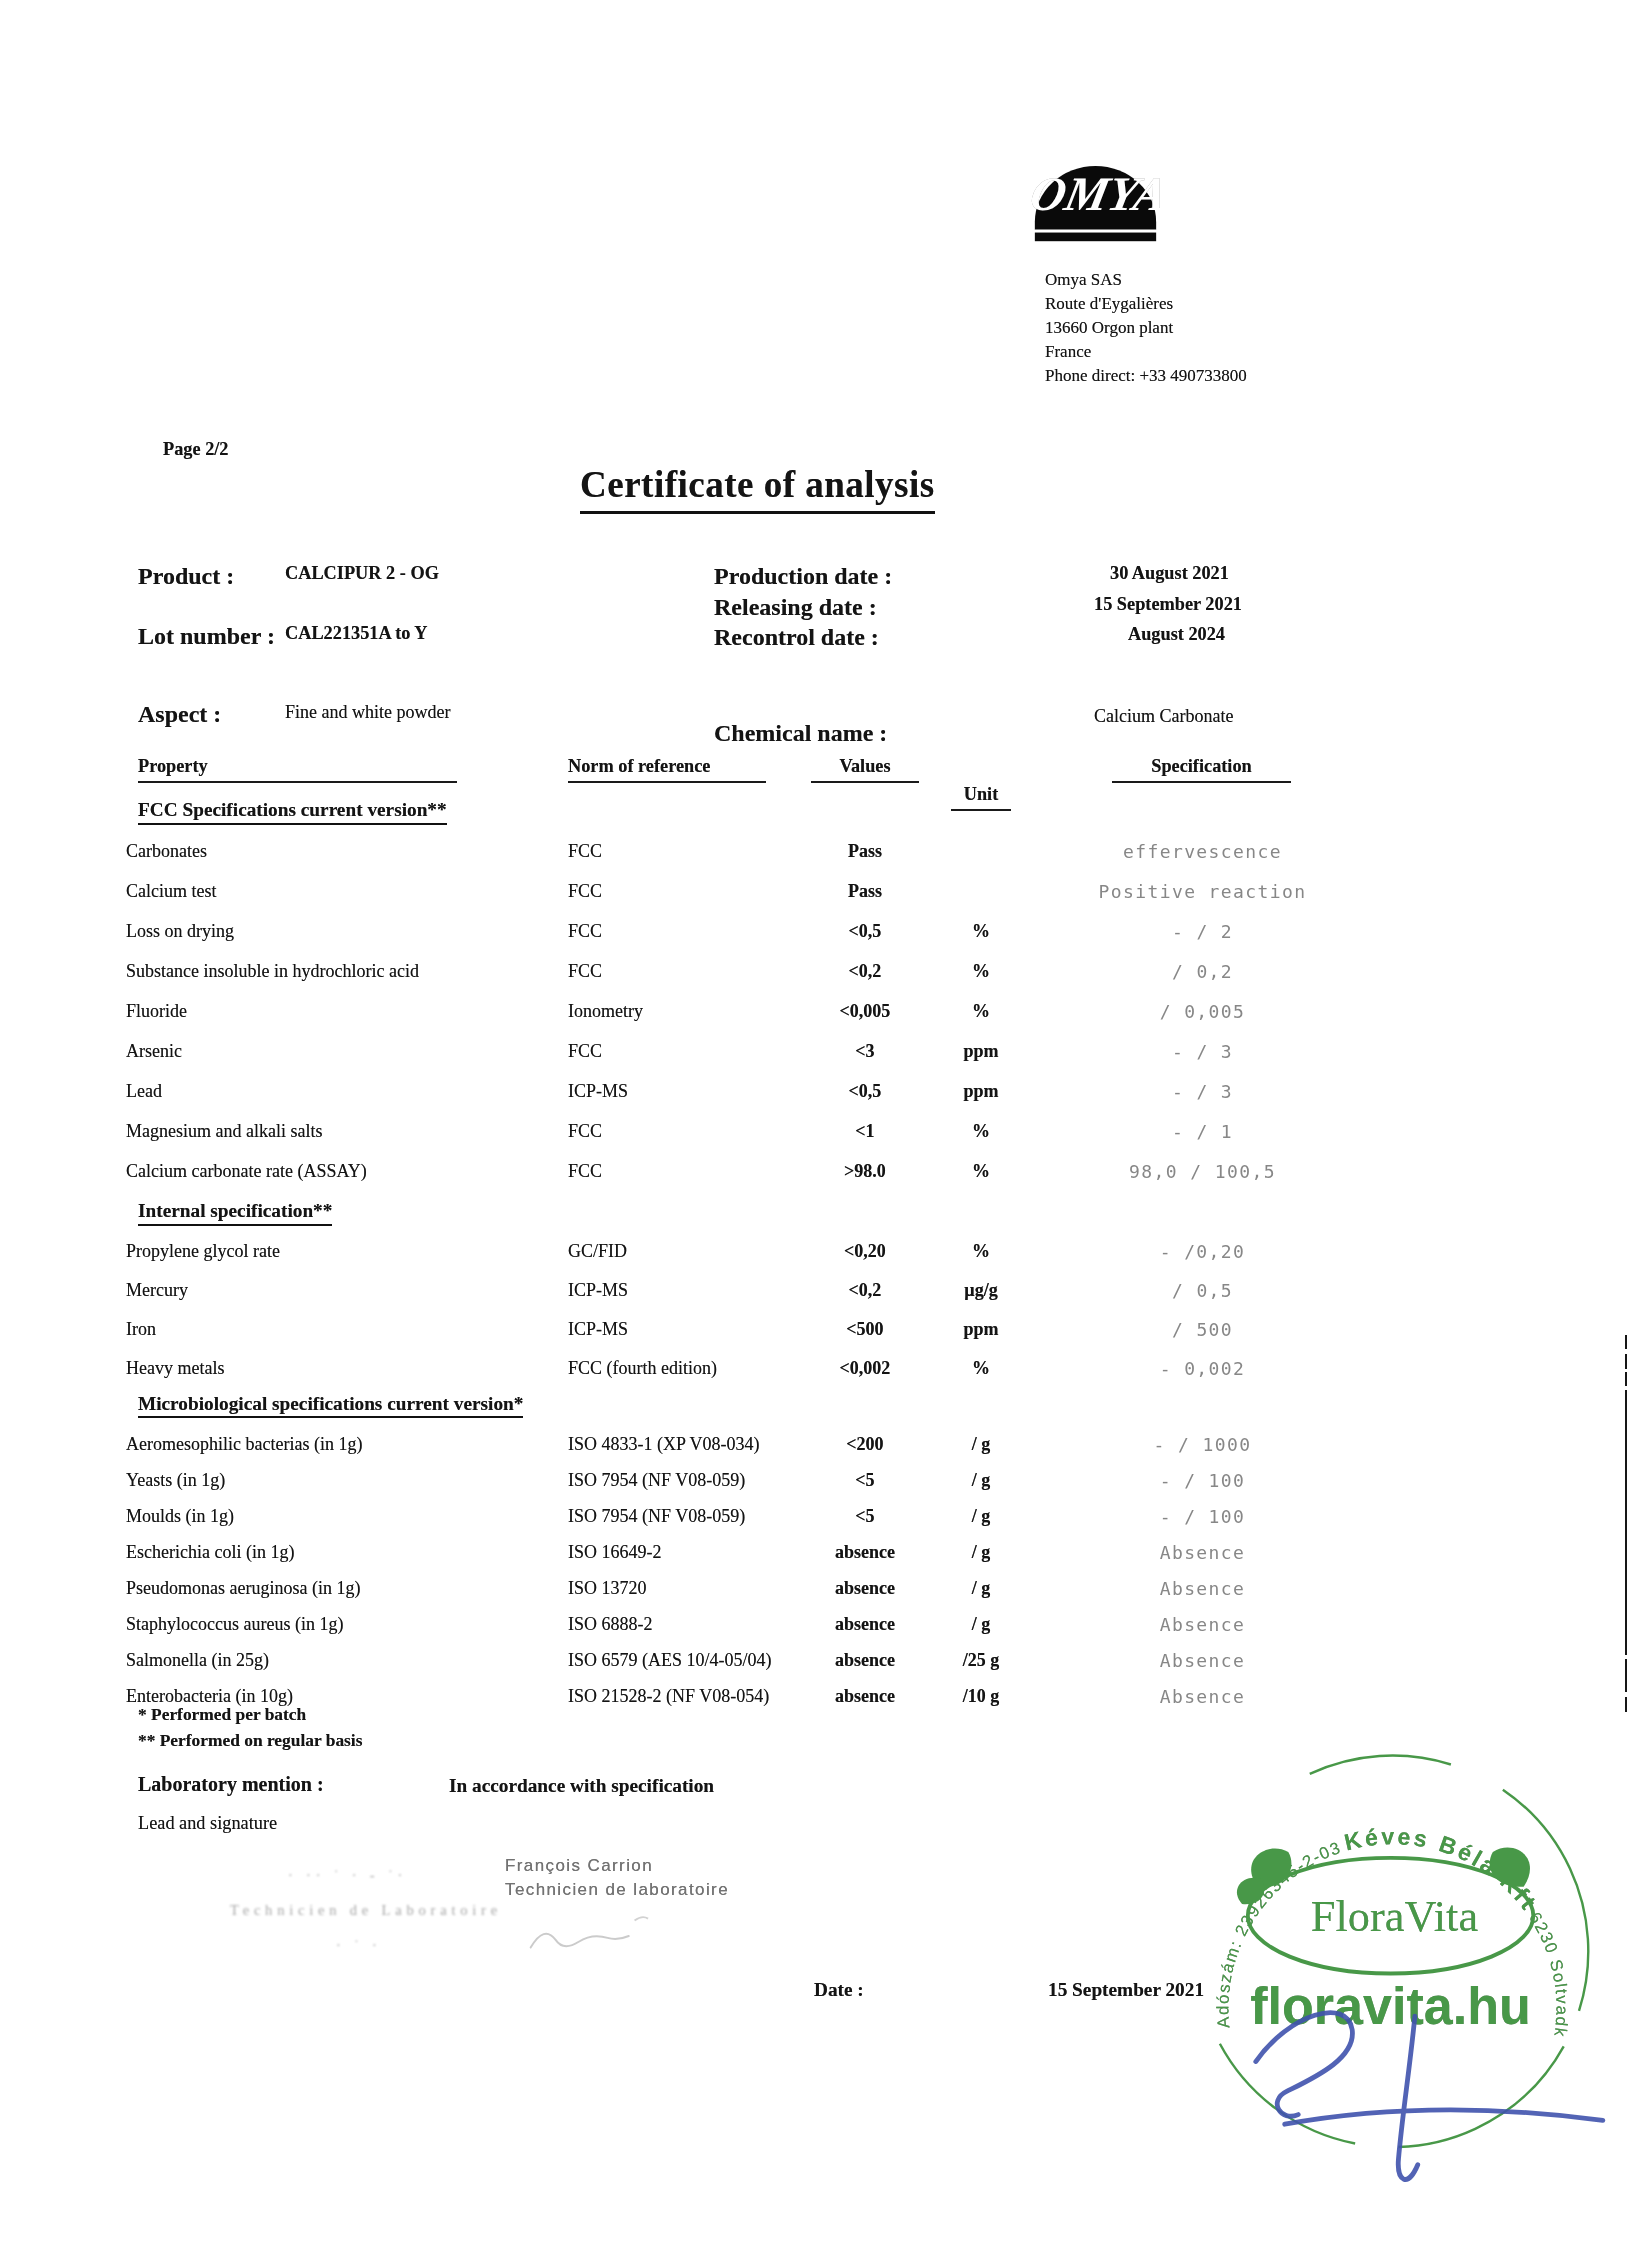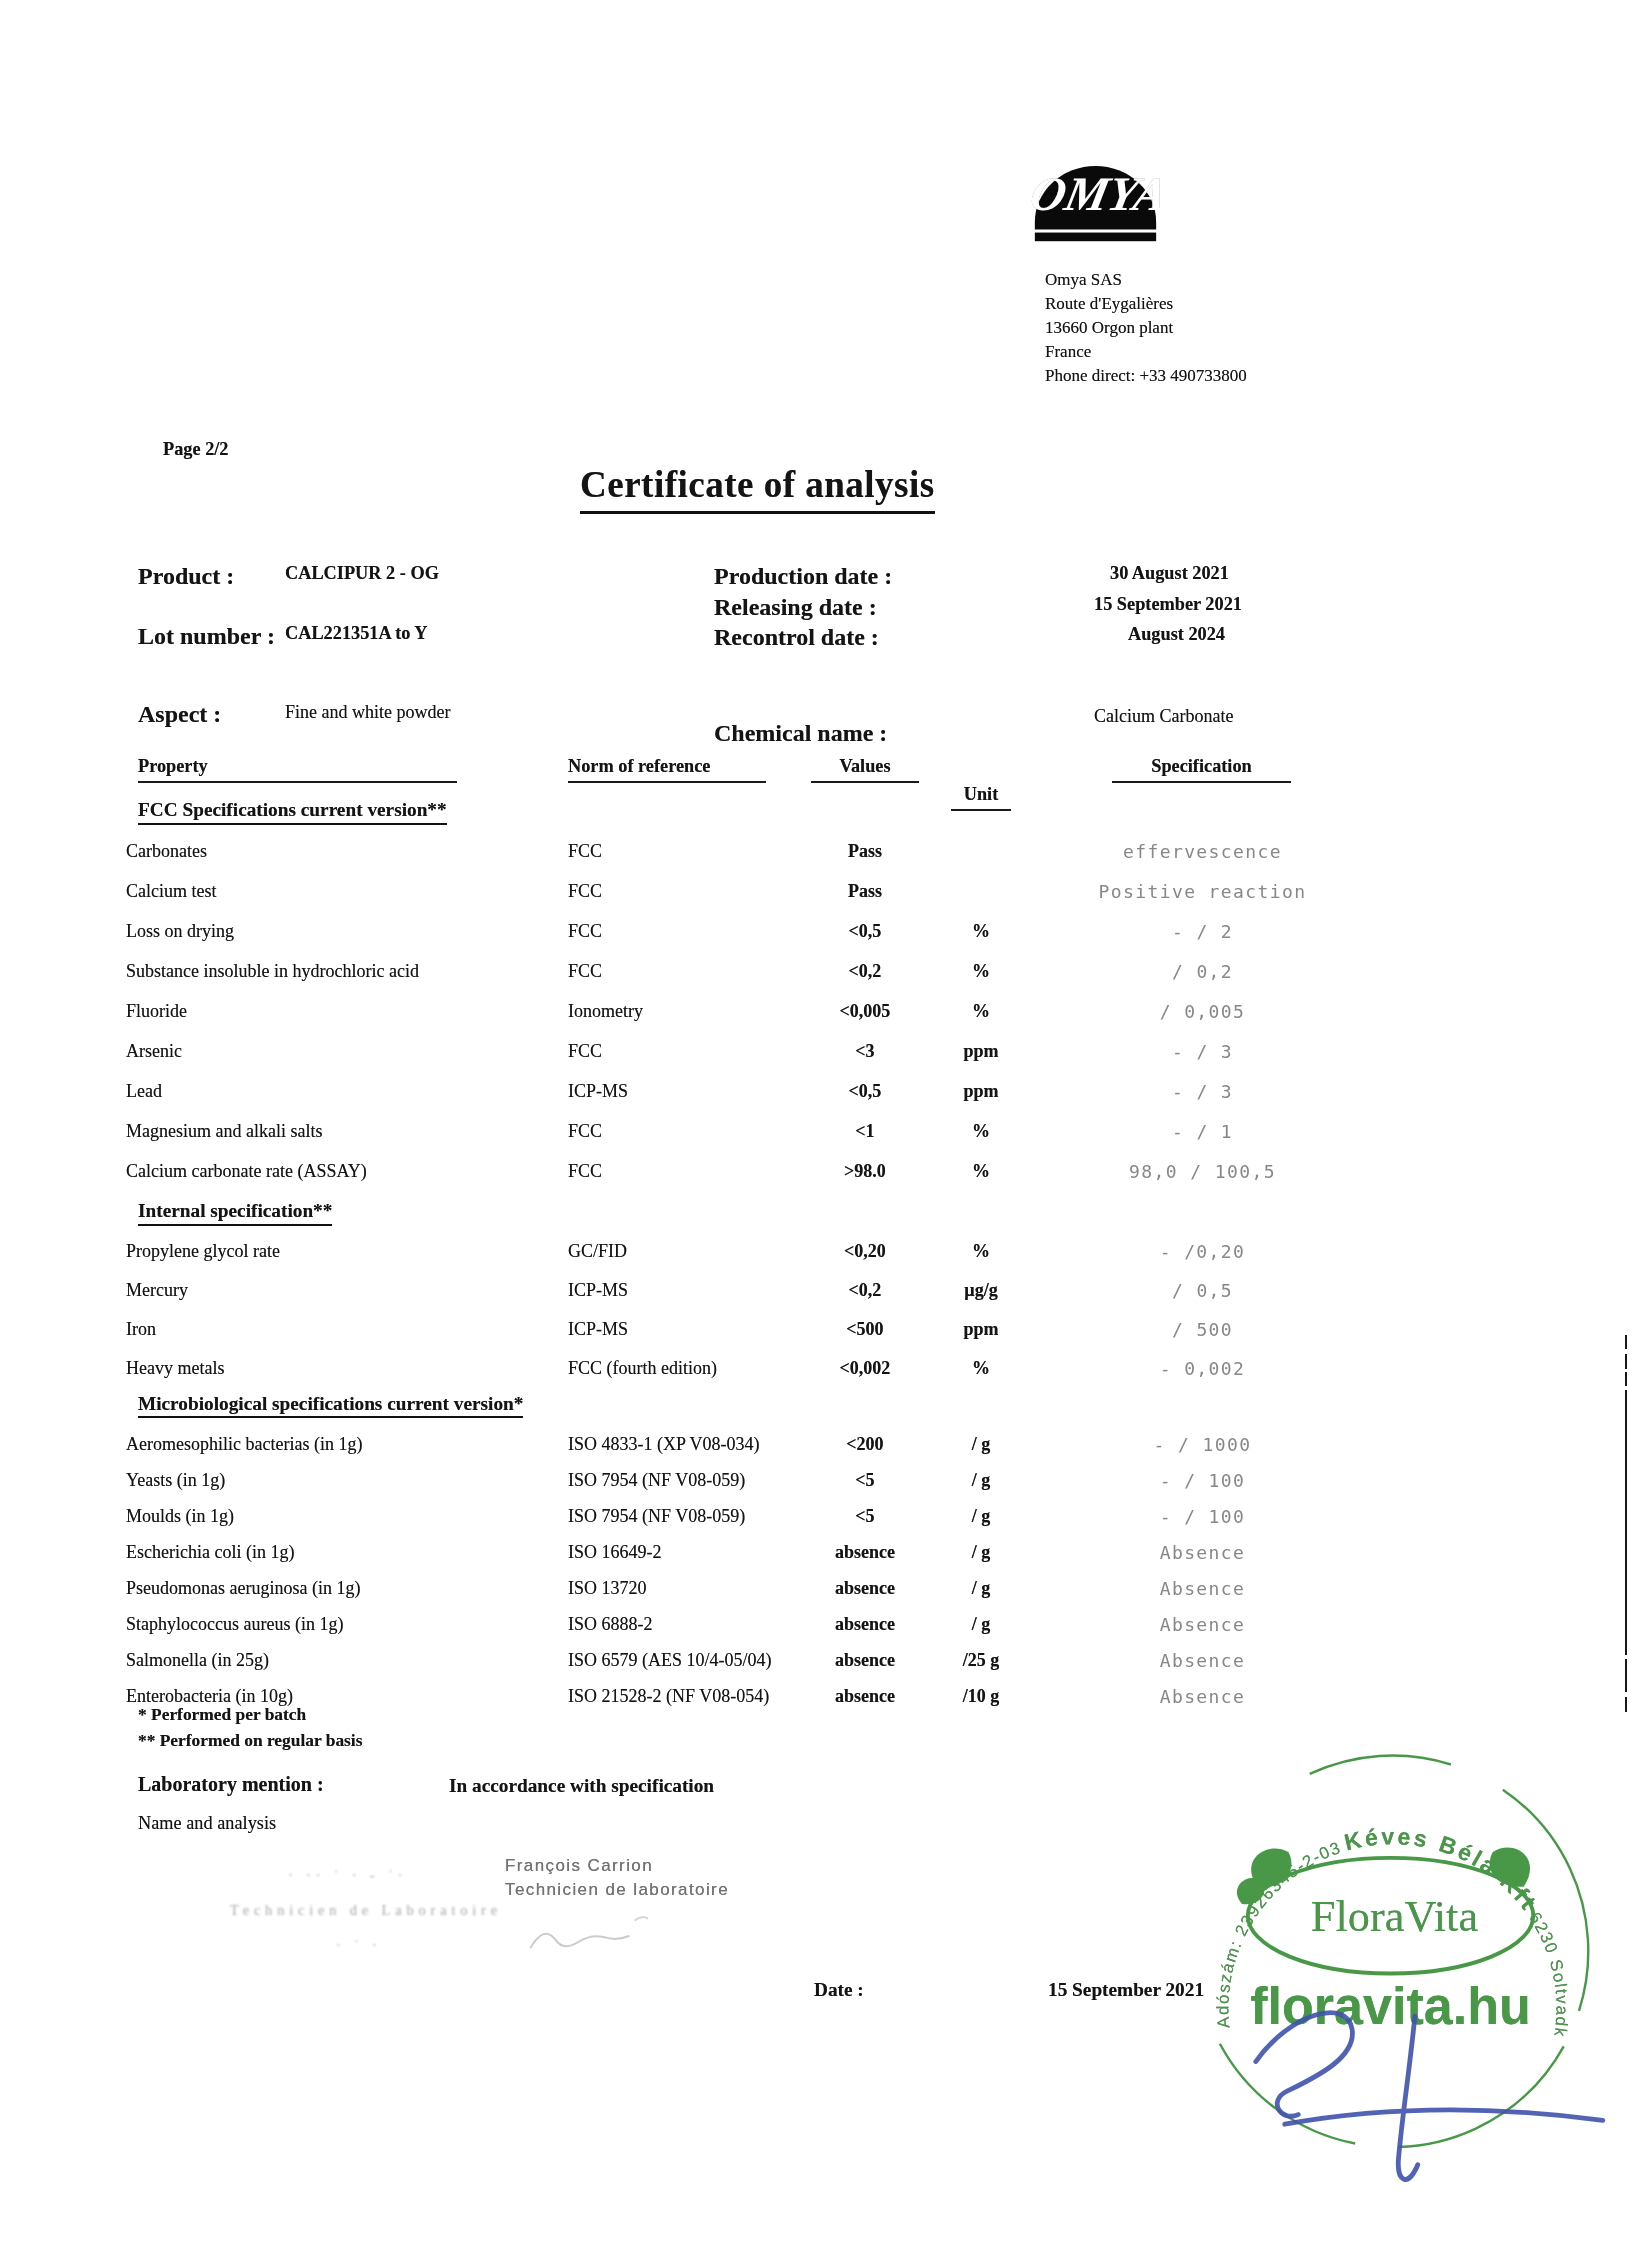--- a/index.html
+++ b/index.html
@@ -277,21 +277,21 @@
       <span class="c-spec">Absence</span>
     </div>
       </div>
     </div>
 
   <div class="abs footnote" style="top:1704px;">* Performed per batch</div>
   <div class="abs footnote" style="top:1730px;">** Performed on regular basis</div>
 
   <div class="abs lab-label">Laboratory mention :</div>
   <div class="abs lab-value">In accordance with specification</div>
-  <div class="abs name-sig">Name and analysis</div>
+  <div class="abs name-sig">Lead and signature</div>
 
   <div class="abs faint-block">
     <div style="margin-left:58px;">· ·· ˙ · ‐ ˙·</div>
     <div>Technicien de Laboratoire</div>
     <div style="margin-left:106px;">· ˙ ·</div>
   </div>
 
   <div class="abs signer">
     <div>François Carrion</div>
     <div>Technicien de laboratoire</div>

